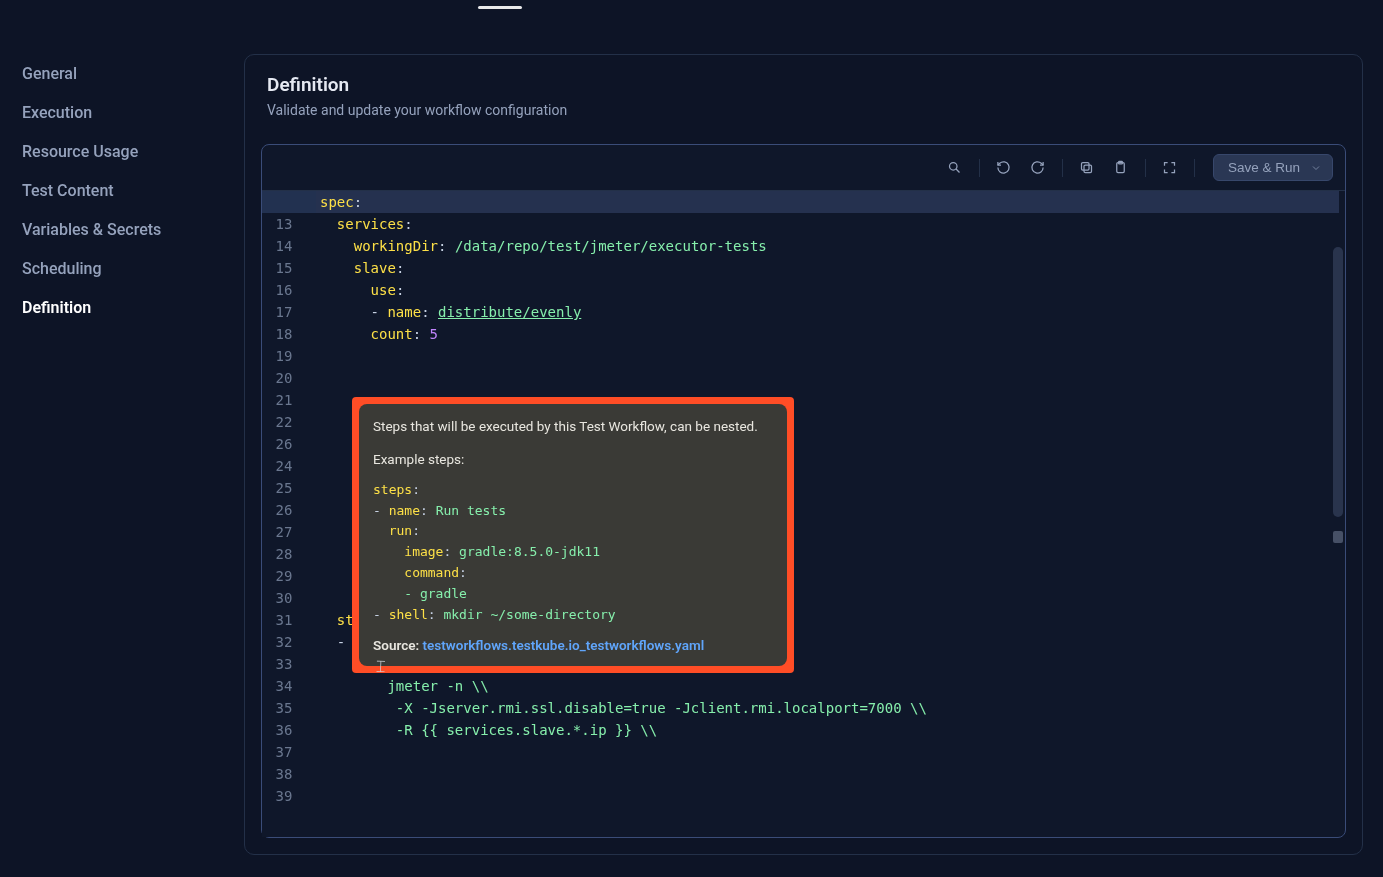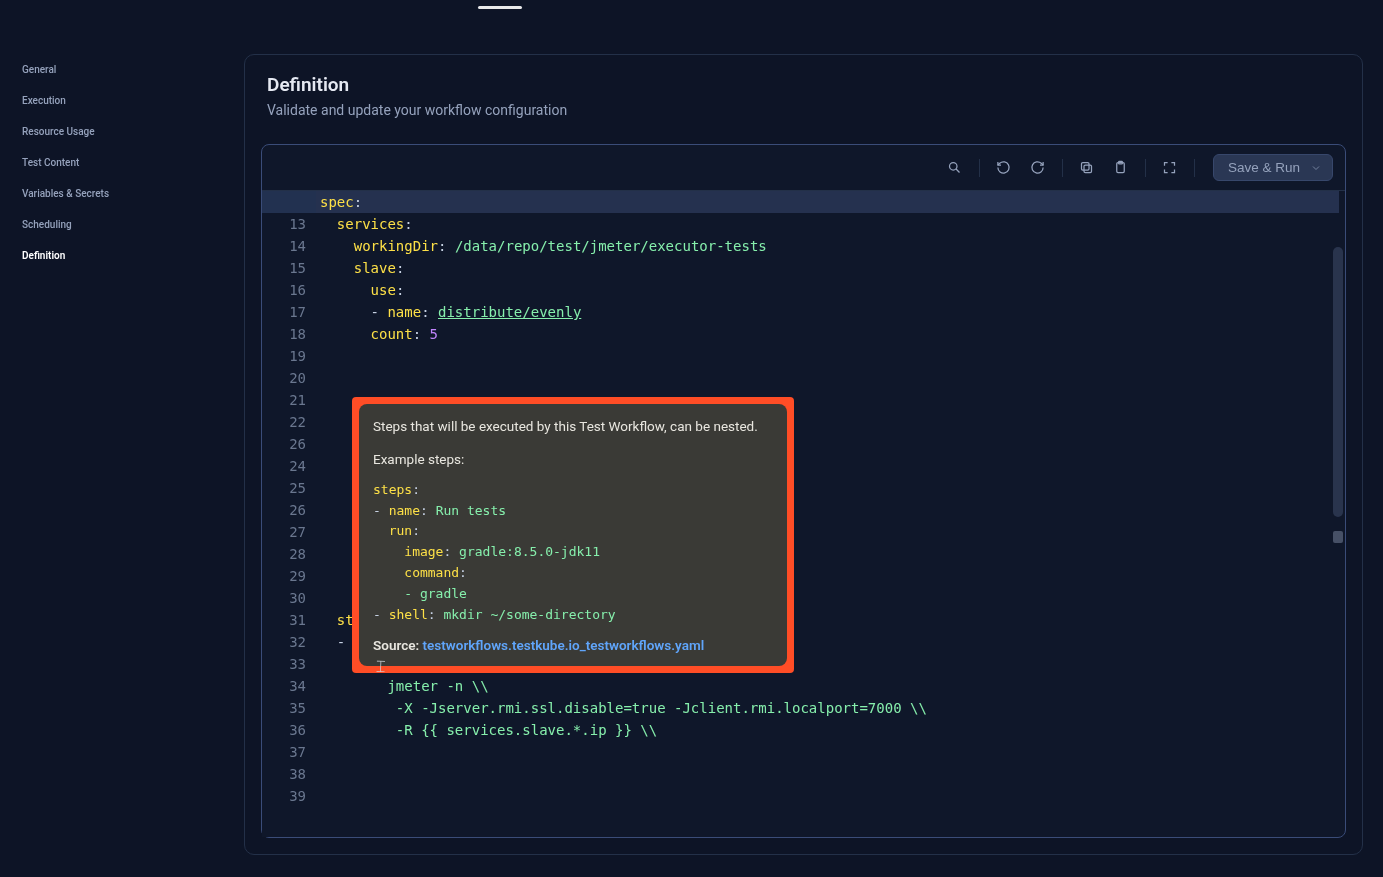--- a/index.html
+++ b/index.html
@@ -50,21 +50,21 @@
     margin-top: 10px;
   }
 
   
   .sidebar {
     width: 244px;
     padding: 44px 0 0 22px;
   }
   .sidebar-item {
     padding: 10px 0;
-    font-size: 10px;
+    font-size: 16px;
     font-weight: 500;
     color: var(--text-dim);
     cursor: pointer;
   }
   .sidebar-item.active { color: #fff; font-weight: 600; }
 
   
   .main {
     flex: 1;
     margin-right: 20px;
@@ -134,21 +134,21 @@
     display: flex;
     overflow: hidden;
     font-family: "SF Mono", ui-monospace, Menlo, Consolas, monospace;
     font-size: 14px;
     line-height: 22px;
     min-height: 0;
     position: relative;
   }
   .gutter {
     width: 54px;
-    text-align: right;
+    text-align: center;
     padding: 0 10px 0 0;
     color: var(--text-mute);
     user-select: none;
     background: var(--bg-panel);
   }
   .gutter div { height: 22px; }
   .code {
     flex: 1;
     overflow: hidden;
     color: var(--yaml-text);

